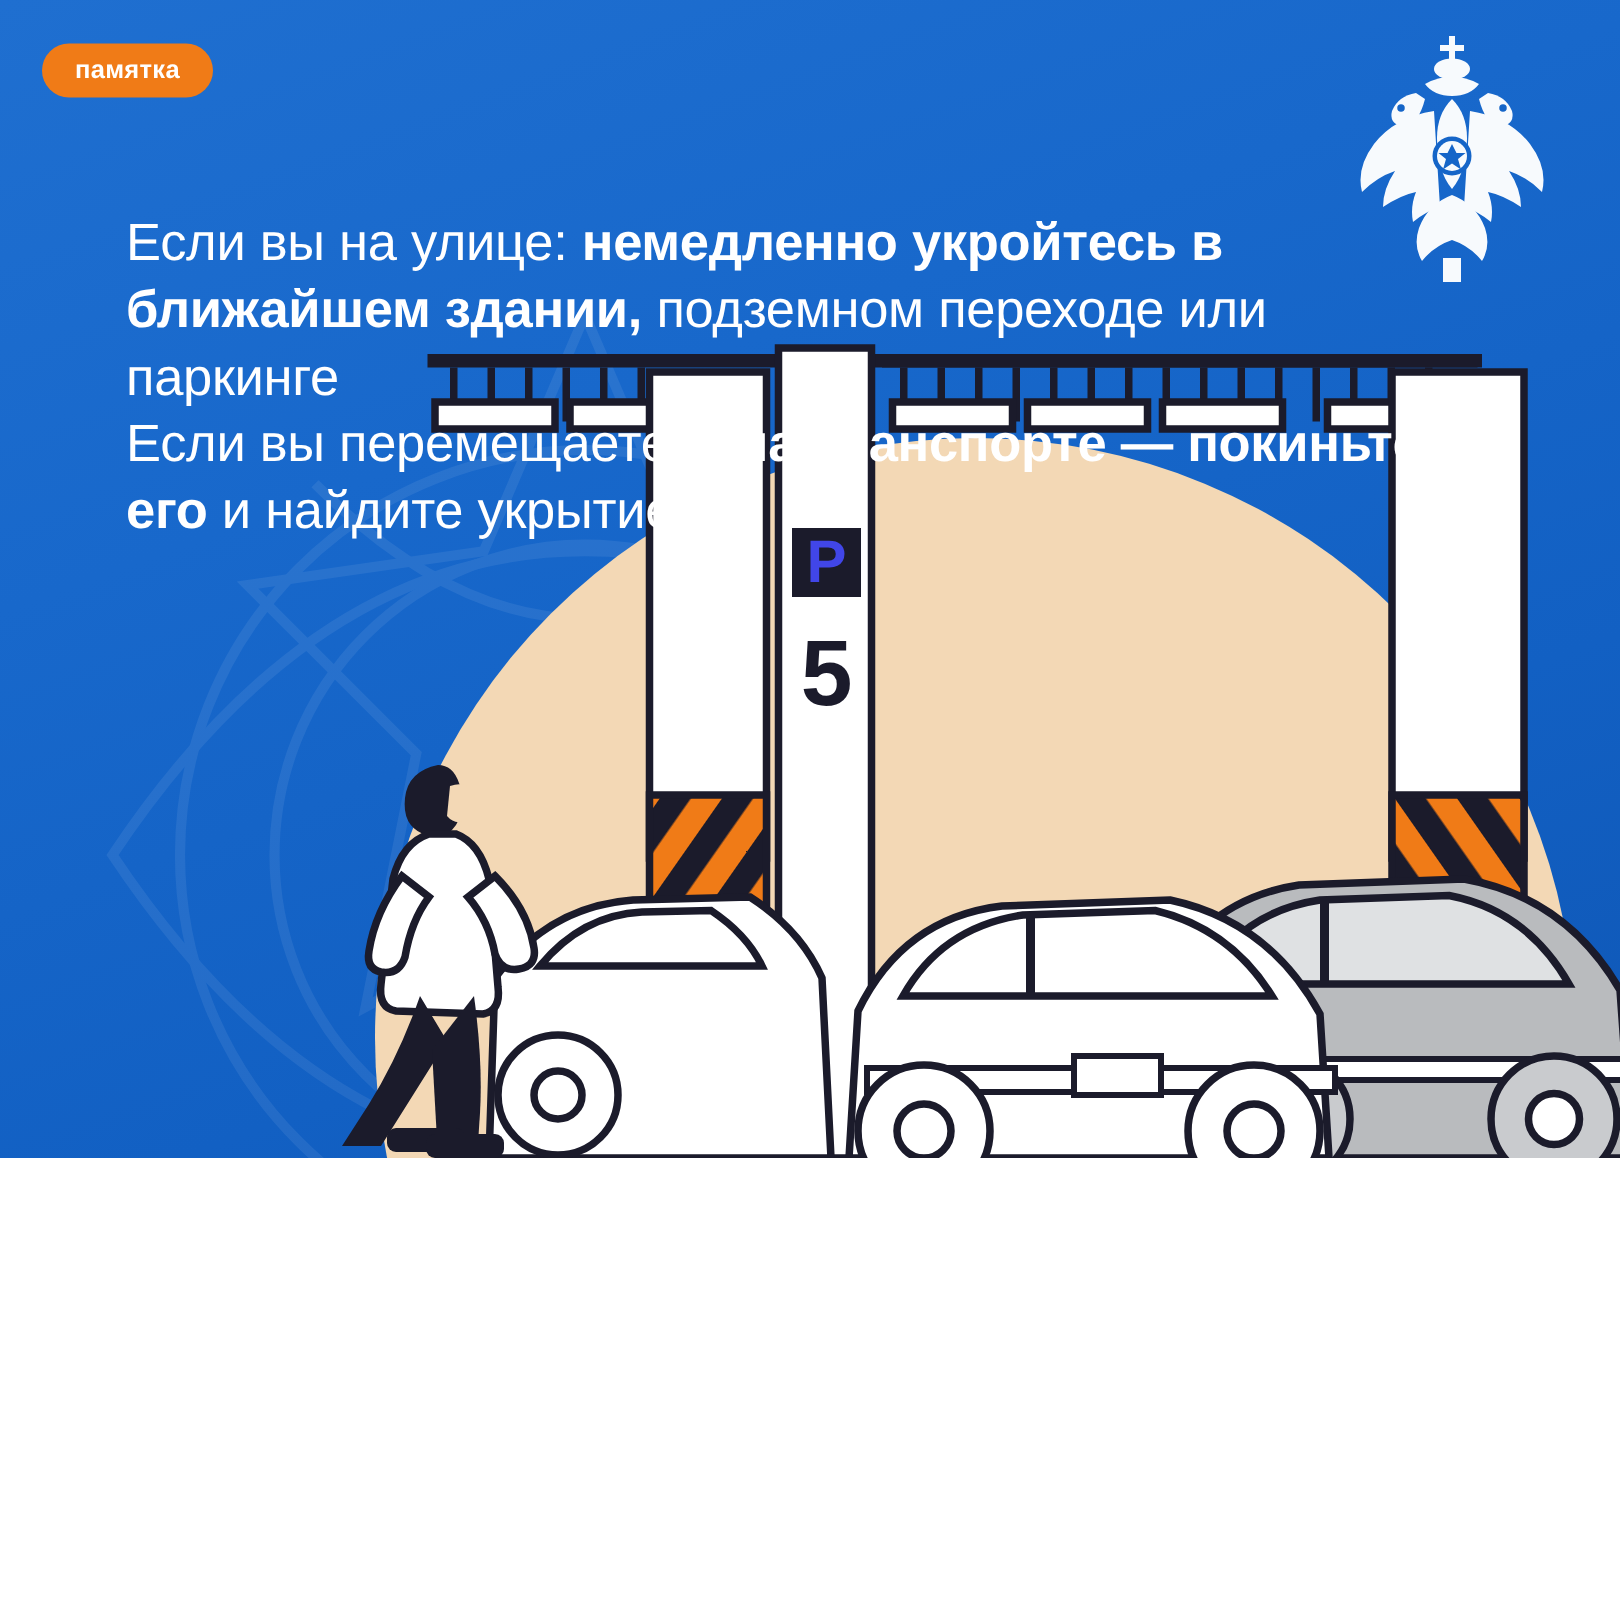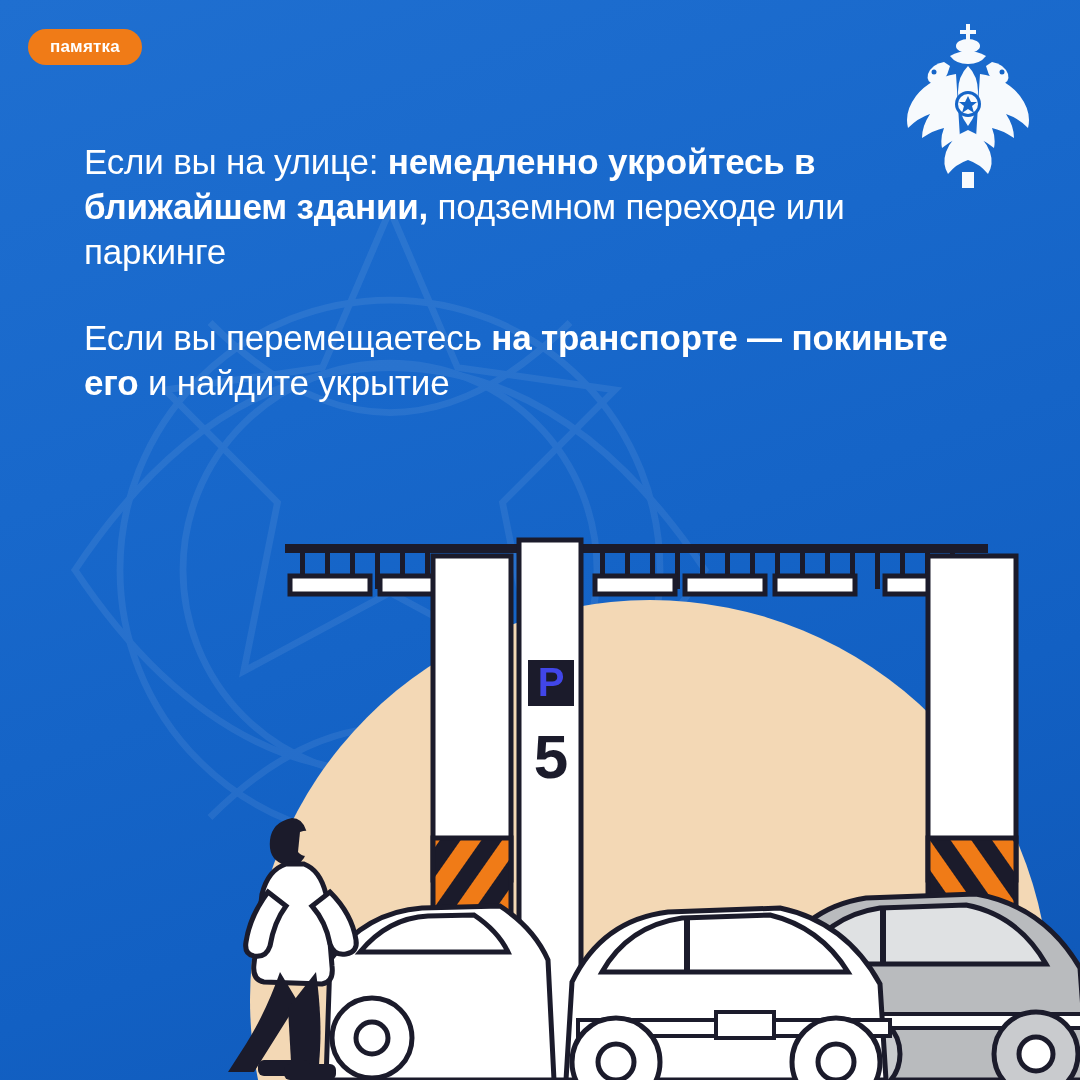--- a/index.html
+++ b/index.html
@@ -6,21 +6,21 @@
     margin: 0;
     padding: 0;
     background: #ffffff;
   }
   body {
     font-family: "Liberation Sans", sans-serif;
   }
   #poster {
     position: relative;
     width: 1080px;
-    height: 1080px;
+    height: 772px;
     overflow: hidden;
     background: #1565c8;
   }
   
   .bg-base {
     position: absolute;
     inset: 0;
     background: linear-gradient(160deg, #1f6fd0 0%, #1868cb 35%, #1260c3 70%, #0f57b6 100%);
   }
   .bg-watermark {
@@ -69,21 +69,21 @@
     width: 910px;
     z-index: 5;
     color: #ffffff;
   }
   .para {
     font-size: 35px;
     line-height: 1.28;
     letter-spacing: -0.2px;
     font-weight: 400;
   }
-  .para.second { margin-top: 42px; }
+  .para.second { }
   .para b { font-weight: bold; }
 
   
   .illus {
     position: absolute;
     left: 0;
     bottom: 0;
     width: 1080px;
     height: 560px;
     z-index: 4;

